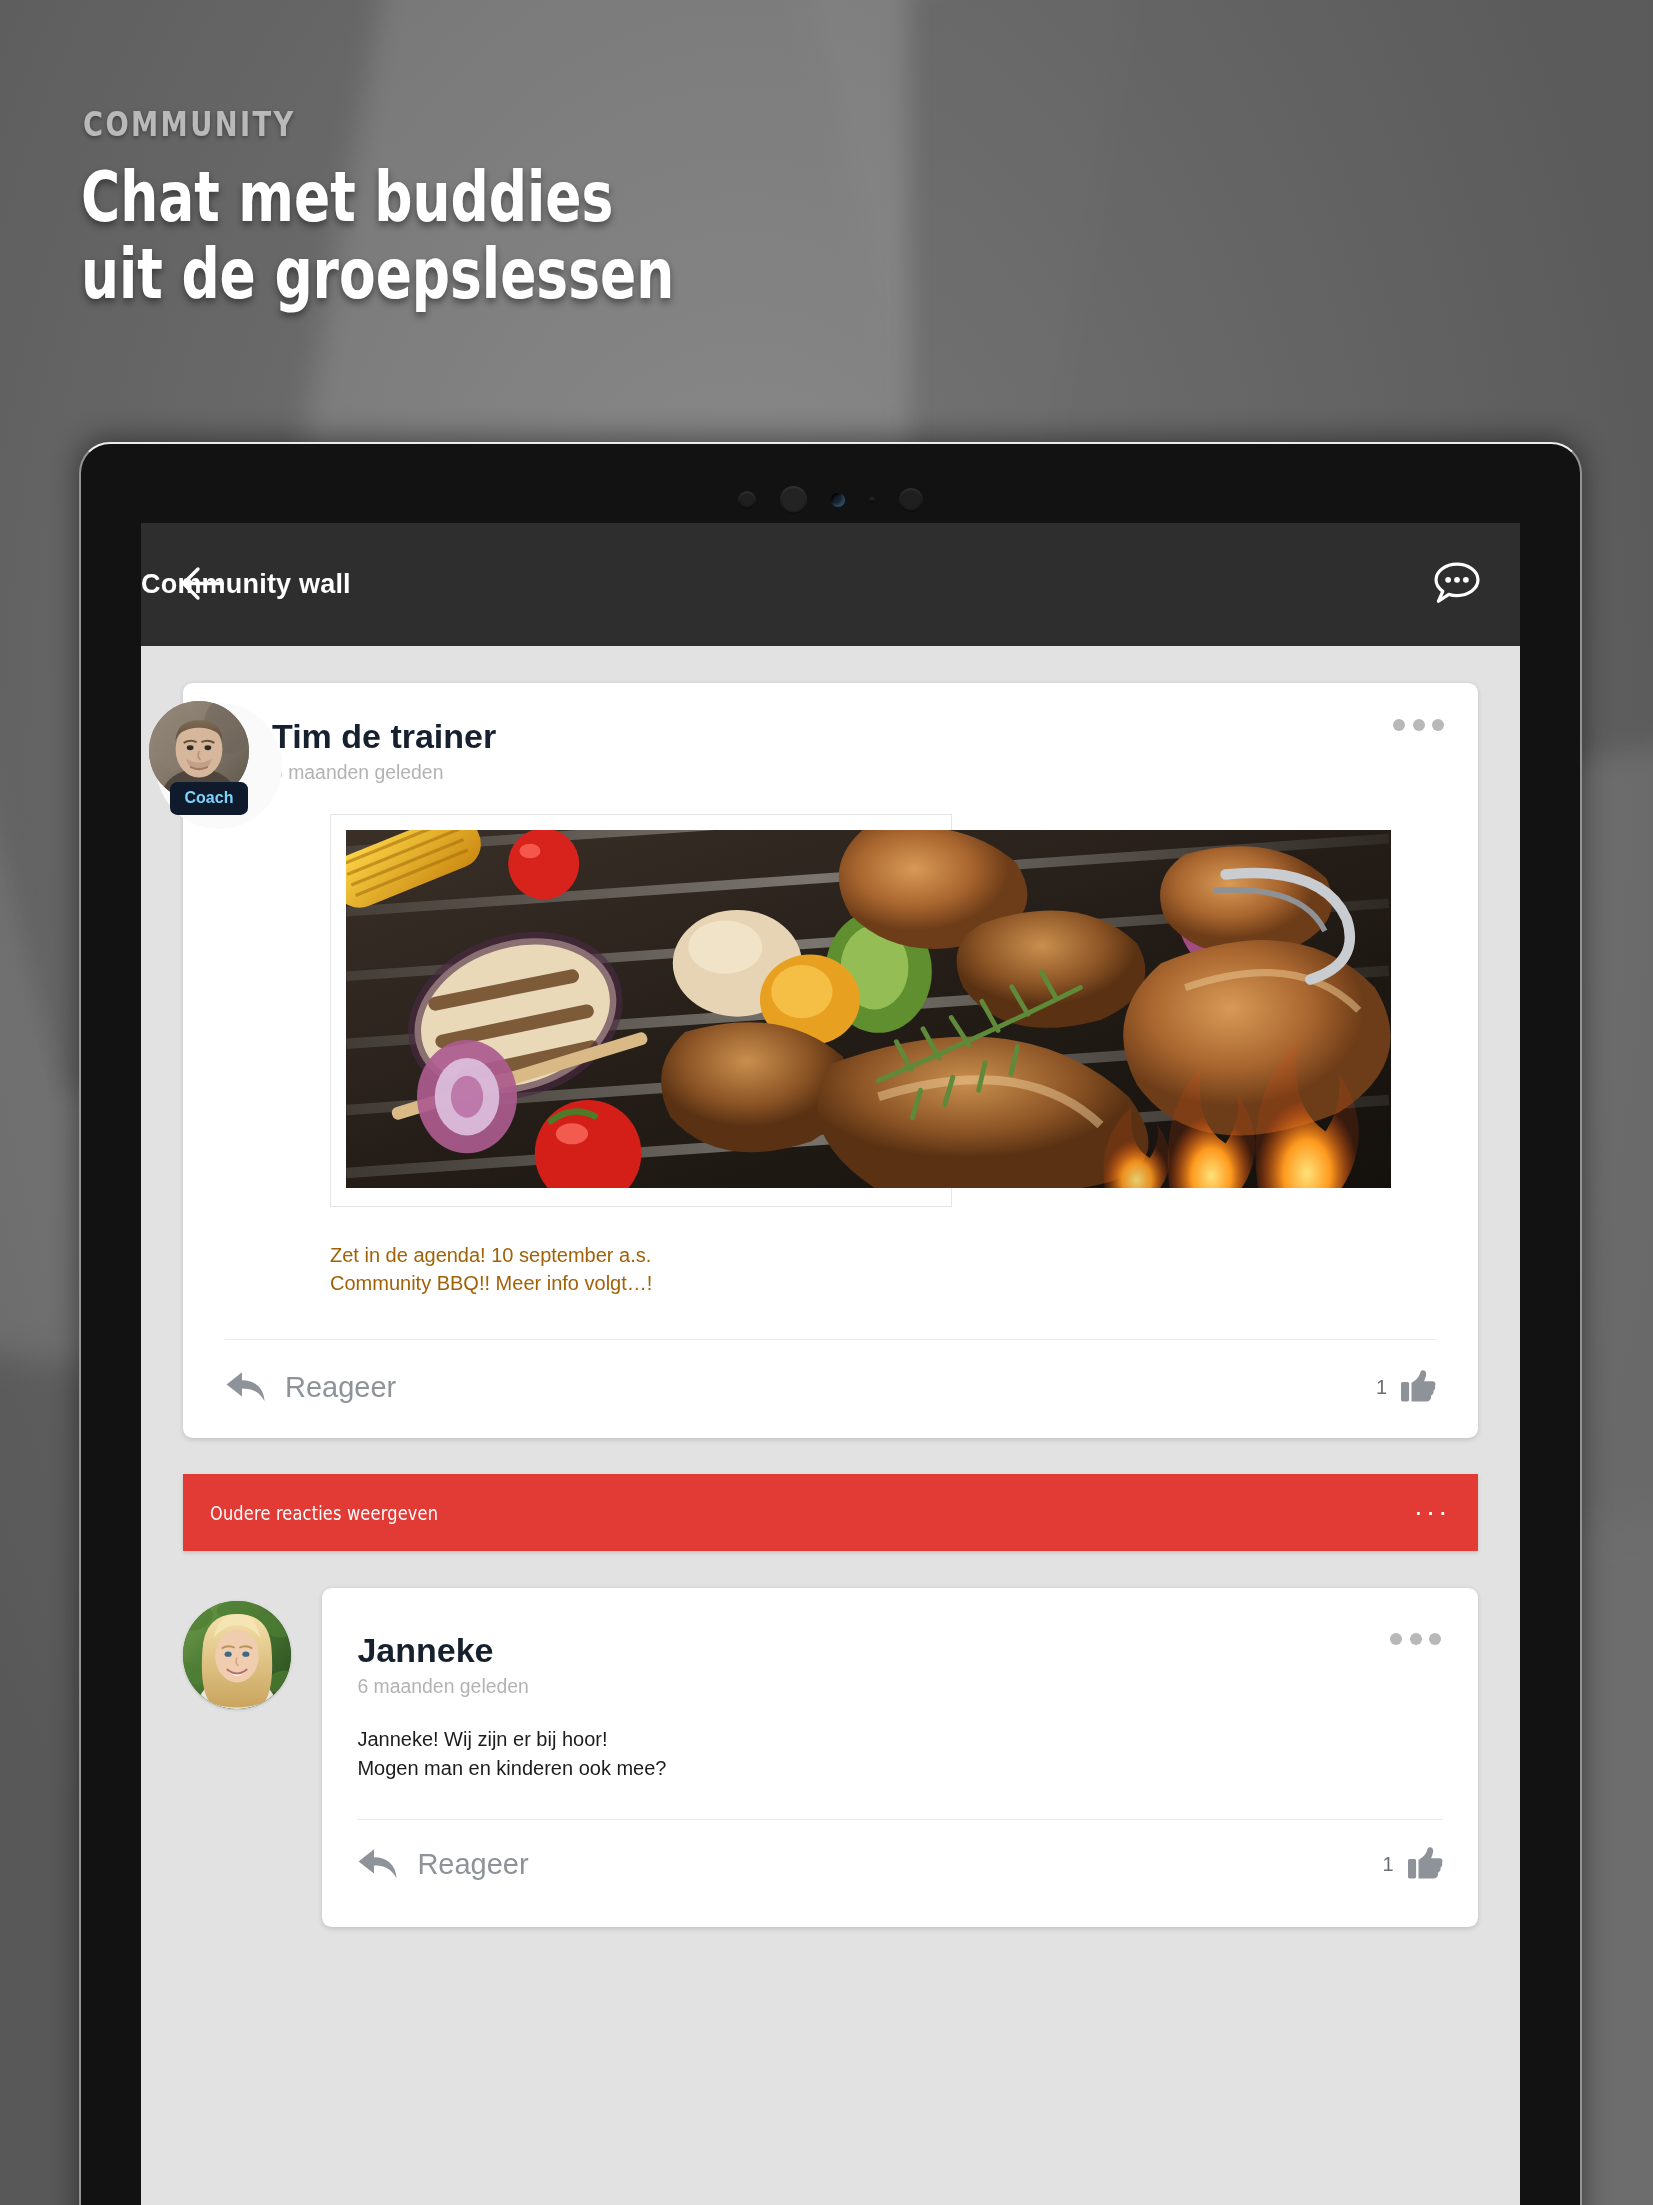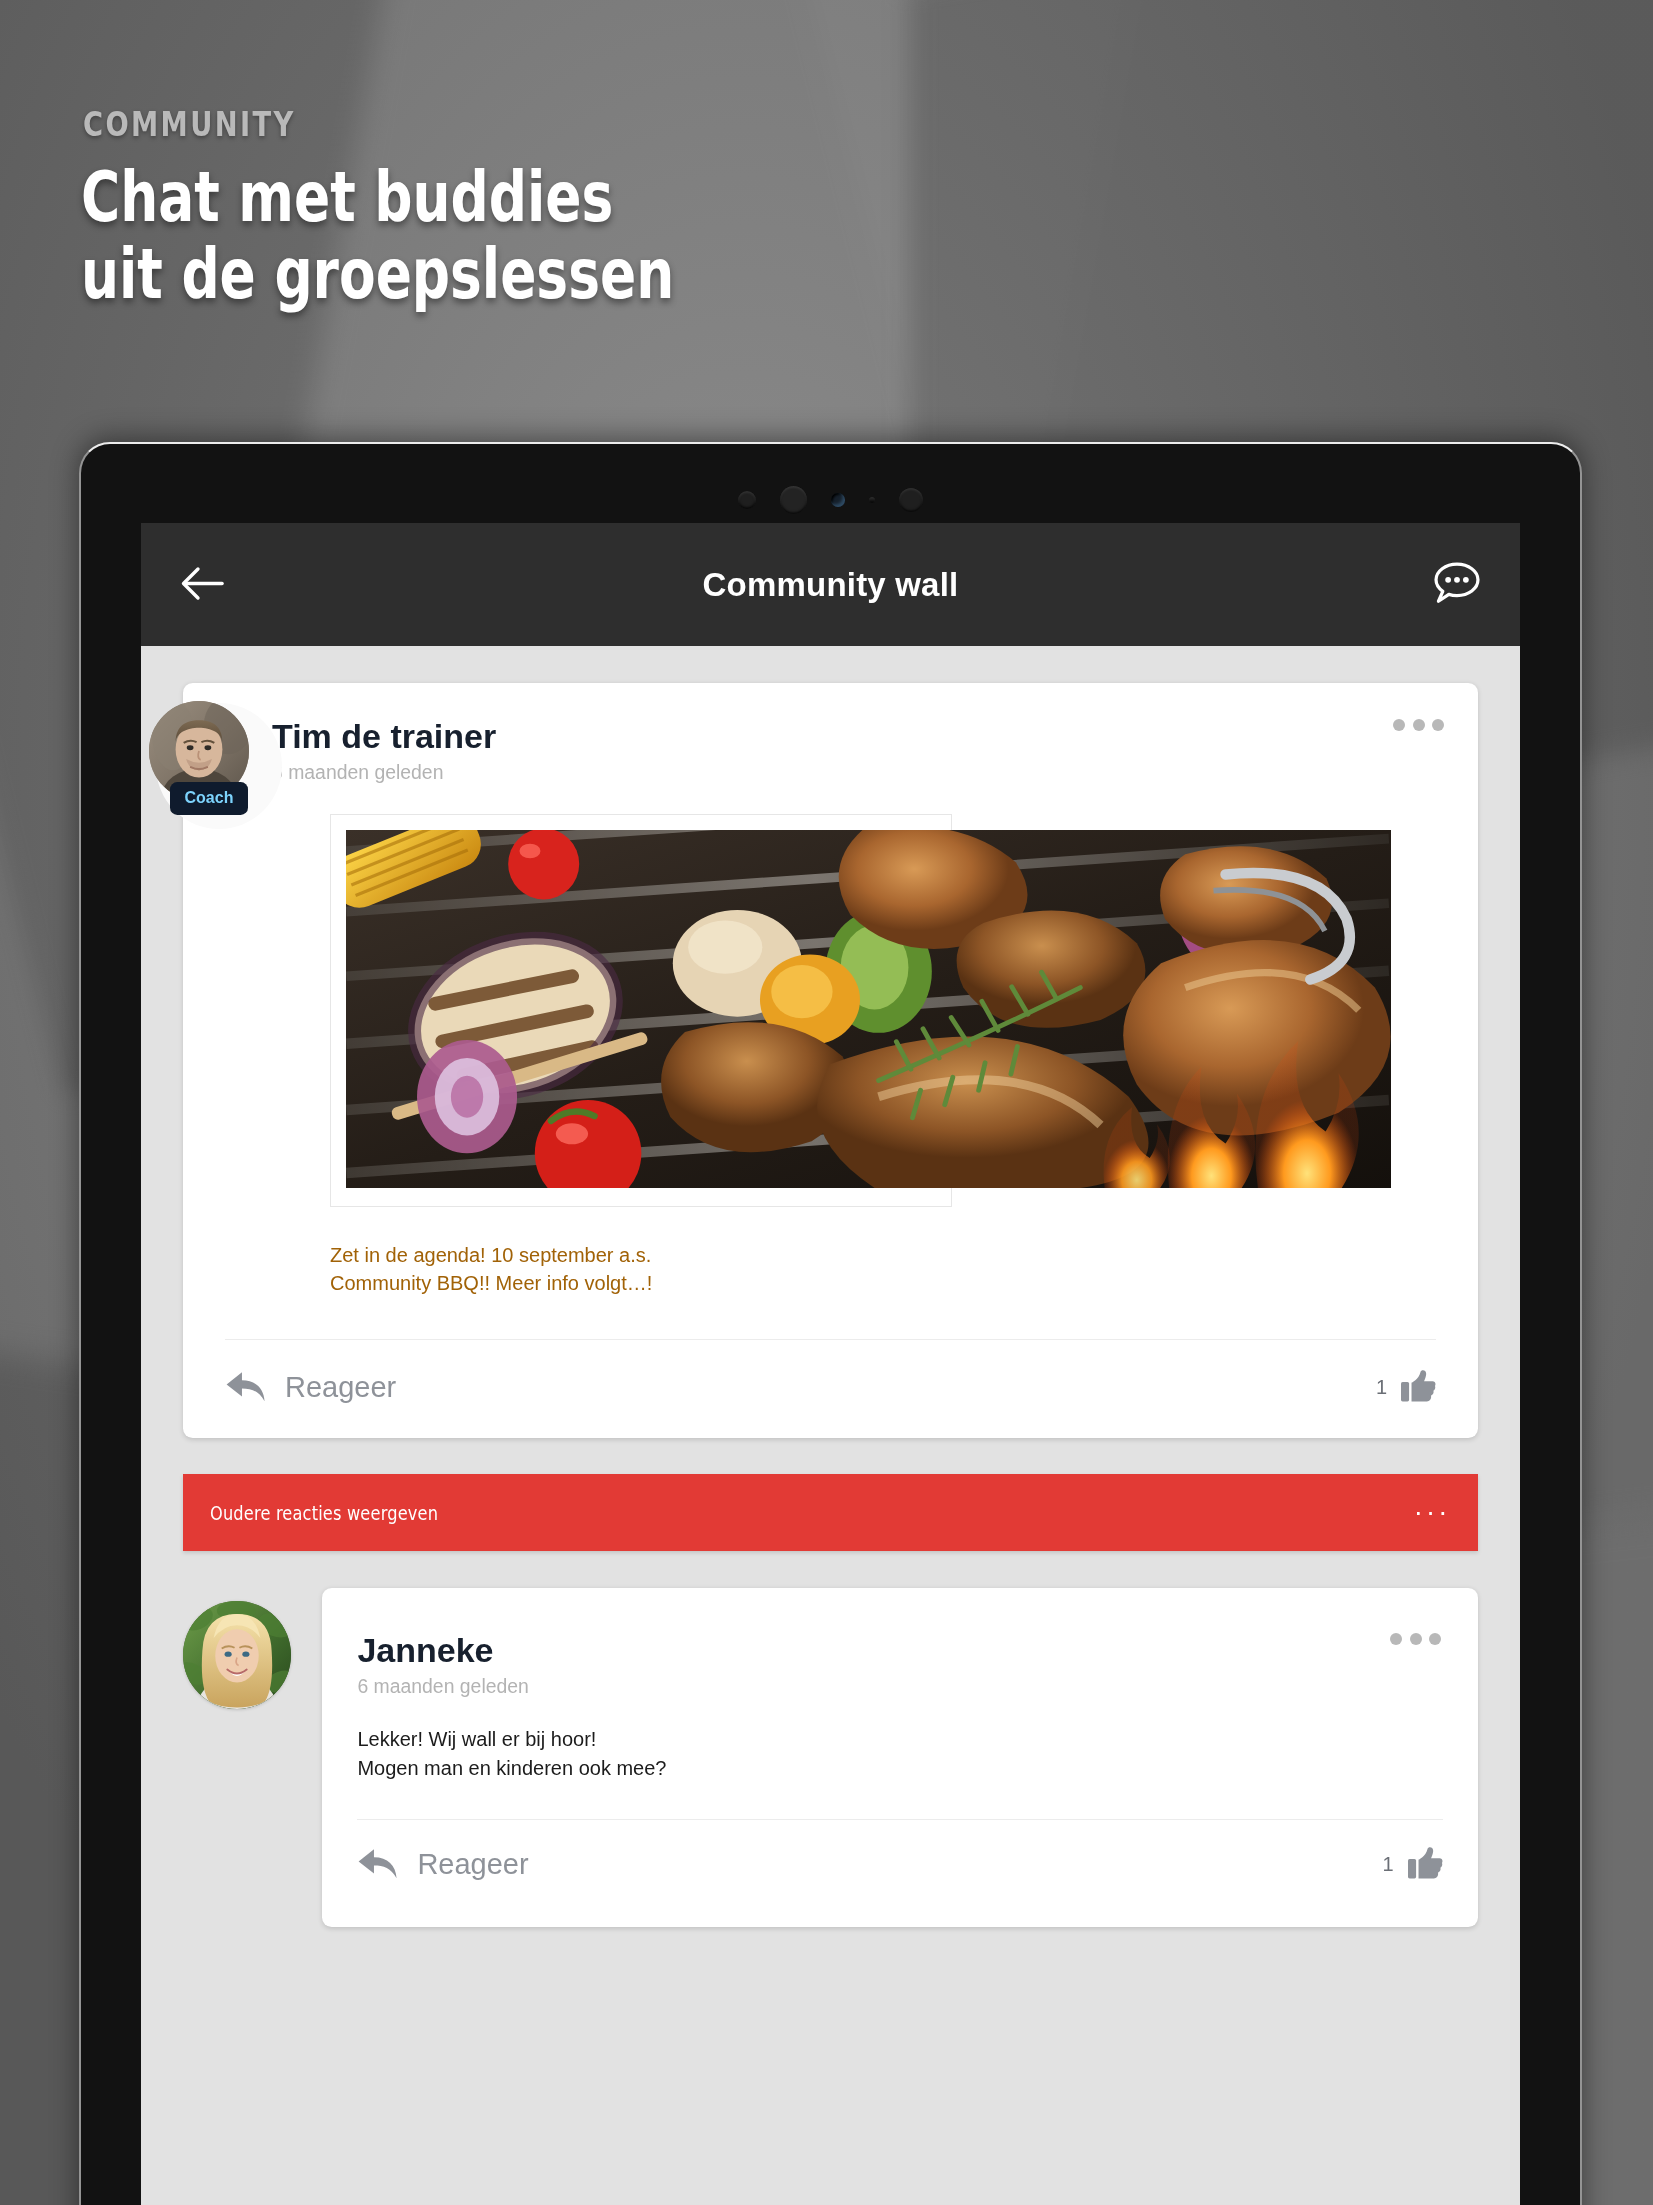--- a/index.html
+++ b/index.html
@@ -64,22 +64,22 @@
 
   .screen{position:absolute;left:60px;top:79px;right:60px;bottom:0;
     background:#e2e2e2;overflow:hidden;}
 
   
   .appbar{height:123px;background:#2e2e2e;position:relative;
     display:flex;align-items:center;}
   .back-btn{position:absolute;left:24px;top:50%;transform:translateY(-50%);
     width:74px;height:74px;display:flex;align-items:center;justify-content:center;
     cursor:pointer;}
-  .appbar-title{position:absolute;left:0;right:0;text-align:center;
-    color:#fff;font-size:33px;font-weight:bold;letter-spacing:0.2px;pointer-events:none;}
+  .appbar-title{position:absolute;left:0;right:0;text-align:left;
+    color:#fff;font-size:27px;font-weight:bold;letter-spacing:0.2px;pointer-events:none;}
   .chat-btn{position:absolute;right:26px;top:50%;transform:translateY(-50%);
     width:74px;height:74px;display:flex;align-items:center;justify-content:center;
     cursor:pointer;}
 
   
   .feed{padding:37px 42px 0 42px;}
 
   .card{background:#fff;border-radius:9.7px;
     box-shadow:0 1.6px 5.7px rgba(0,0,0,.14);position:relative;}
 
@@ -448,21 +448,21 @@
             <div class="author">Janneke</div>
             <div class="timestamp">6 maanden geleden</div>
             <div class="dots" style="right:29px;top:37px;">
               <i></i>
                 <i></i>
                 <i></i>
             </div>
           </div>
 
           <div class="comment-text">
-            <span>Lekker! Wij wall er bij hoor!</span>
+            <span>Janneke! Wij zijn er bij hoor!</span>
             <span>Mogen man en kinderen ook mee?</span>
           </div>
 
           <div class="c-divider"></div>
 
           <div class="c-actions">
             <div class="reply">
               <span>
                 <svg width="42" height="34" viewBox="0 0 52 42" fill="none">
                   <path d="M21 4 L21 14 C38 14 48 24 49 40 C42 27 33 24 21 24 L21 34 L2 19 Z" fill="#8e9299"></path>

